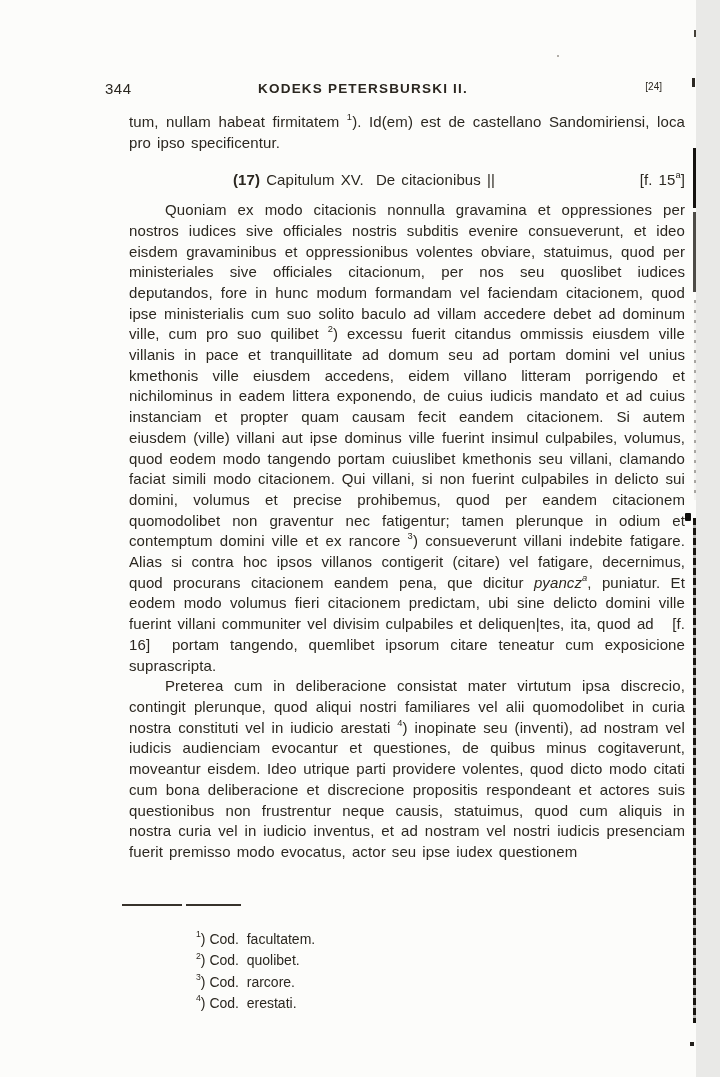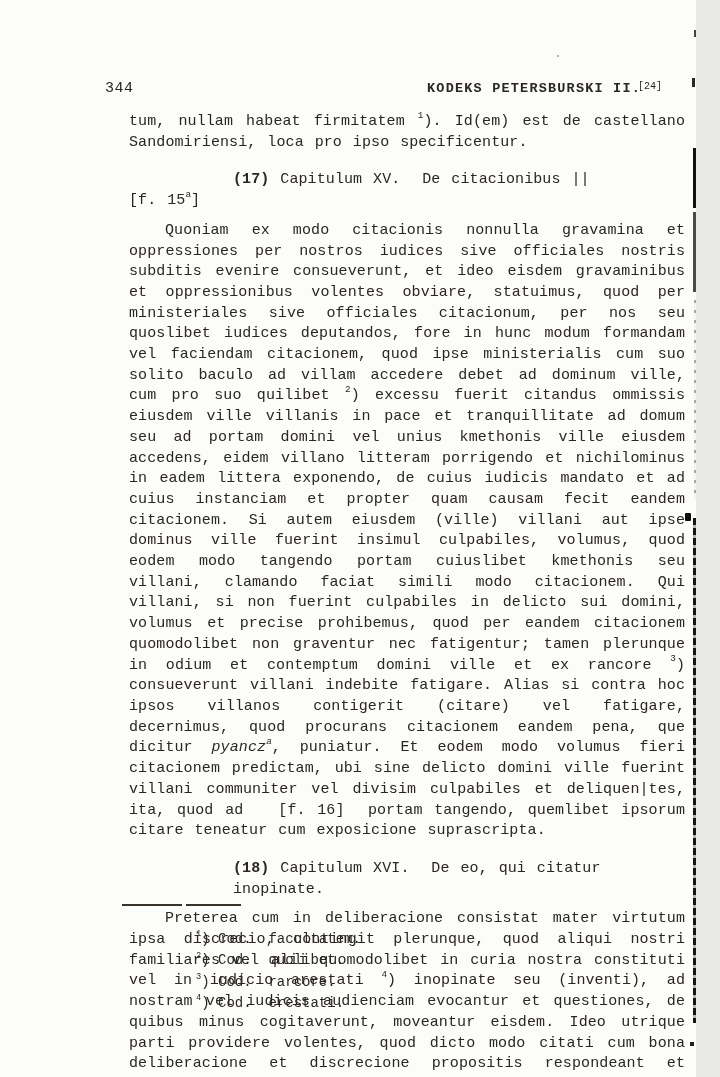--- a/index.html
+++ b/index.html
@@ -1,36 +1,36 @@
 <!DOCTYPE html>
 <html style="--paper: #fcfcfa; --ink: #2b2720;"><head>
 <meta charset="utf-8">
 <style>
   html,body{margin:0;padding:0;}
   body{width:720px;height:1077px;overflow:hidden;background:#e9e9e7;}
   .page{
     position:relative;width:696px;height:1077px;
     background:var(--paper,#fcfcfa);color:var(--ink,#2b2720);
-    font-family:Liberation Mono, monospace;
+    font-family:Liberation Sans, sans-serif;
     overflow:hidden;
   }
   
   .running-head{position:absolute;top:80px;left:85px;width:556px;height:18px;}
   .page-number{position:absolute;left:20px;top:0;font-size:15px;letter-spacing:.5px;}
-  .running-title{position:absolute;left:0;right:0;top:1px;text-align:right;font-size:13.5px;font-weight:700;letter-spacing:1.2px;}
+  .running-title{position:absolute;left:0;right:0;top:1px;text-align:center;font-size:13.5px;font-weight:700;letter-spacing:1.2px;}
   .issue-mark{position:absolute;right:-21px;top:1px;font-size:10px;}
   
   .text-block{
     position:absolute;top:112px;left:85px;width:556px;
     font-size:15px;line-height:20.7px;text-align:justify;
     word-spacing:1.8px;letter-spacing:.1px;margin-left:44px;
   }
   .para{margin:0;}
   .para.indent{text-indent:36px;}
-  .heading{display:flex;justify-content:space-between;align-items:baseline;margin:17px 0 9px;text-align:left;flex-direction:column;}
+  .heading{display:flex;justify-content:space-between;align-items:baseline;margin:17px 0 9px;text-align:left;}
   .heading-text{padding-left:104px;}
   .folio-note{flex:none;white-space:nowrap;}
   sup{font-size:.62em;line-height:0;position:relative;top:-.12em;}
   .it{font-style:italic;}
   .bd{font-weight:700;}
   
   .footnote-sep{position:absolute;top:904px;left:122px;width:119px;height:2px;}
   .sep-dash{position:absolute;top:0;height:1.8px;background:#37322b;}
   .d1{left:0;width:60px;}
   .d2{left:64px;width:55px;}
@@ -59,23 +59,20 @@
     <span class="issue-mark">[24]</span>
   </header>
 
   <main class="text-block" id="blocks">
       <p class="para"><span>tum, nullam habeat firmitatem </span><sup>1</sup><span>). Id(em) est de castellano Sandomiriensi, loca pro ipso specificentur.</span></p>
       <div class="heading">
         <span class="heading-text"><span class="bd">(17)</span><span>&nbsp;Capitulum XV.&nbsp; De citacionibus ||</span></span>
         <span class="folio-note"><span>[f. 15</span><sup>a</sup><span>]</span></span>
       </div>
       <p class="para indent"><span>Quoniam ex modo citacionis nonnulla gravamina et oppressiones per nostros iudices sive officiales nostris subditis evenire consueverunt, et ideo eisdem gravaminibus et oppressionibus volentes obviare, statuimus, quod per ministeriales sive officiales citacionum, per nos seu quoslibet iudices deputandos, fore in hunc modum formandam vel faciendam citacionem, quod ipse ministerialis cum suo solito baculo ad villam accedere debet ad dominum ville, cum pro suo quilibet </span><sup>2</sup><span>) excessu fuerit citandus ommissis eiusdem ville villanis in pace et tranquillitate ad domum seu ad portam domini vel unius kmethonis ville eiusdem accedens, eidem villano litteram porrigendo et nichilominus in eadem littera exponendo, de cuius iudicis mandato et ad cuius instanciam et propter quam causam fecit eandem citacionem. Si autem eiusdem (ville) villani aut ipse dominus ville fuerint insimul culpabiles, volumus, quod eodem modo tangendo portam cuiuslibet kmethonis seu villani, clamando faciat simili modo citacionem. Qui villani, si non fuerint culpabiles in delicto sui domini, volumus et precise prohibemus, quod per eandem citacionem quomodolibet non graventur nec fatigentur; tamen plerunque in odium et contemptum domini ville et ex rancore </span><sup>3</sup><span>) consueverunt villani indebite fatigare. Alias si contra hoc ipsos villanos contigerit (citare) vel fatigare, decernimus, quod procurans citacionem eandem pena, que dicitur </span><span class="it">pyancz</span><sup class="it">a</sup><span>, puniatur. Et eodem modo volumus fieri citacionem predictam, ubi sine delicto domini ville fuerint villani communiter vel divisim culpabiles et deliquen|tes, ita, quod ad&nbsp;&nbsp;&nbsp;[f. 16]&nbsp; portam tangendo, quemlibet ipsorum citare teneatur cum exposicione suprascripta.</span></p>
-      <div class="heading">
-        <span class="heading-text"><span class="bd">(18)</span><span>&nbsp;Capitulum XVI.&nbsp; De eo, qui citatur inopinate.</span></span>
-      </div>
       <p class="para indent"><span>Preterea cum in deliberacione consistat mater virtutum ipsa discrecio, contingit plerunque, quod aliqui nostri familiares vel alii quomodolibet in curia nostra constituti vel in iudicio arestati </span><sup>4</sup><span>) inopinate seu (inventi), ad nostram vel iudicis audienciam evocantur et questiones, de quibus minus cogitaverunt, moveantur eisdem. Ideo utrique parti providere volentes, quod dicto modo citati cum bona deliberacione et discrecione propositis respondeant et actores suis questionibus non frustrentur neque causis, statuimus, quod cum aliquis in nostra curia vel in iudicio inventus, et ad nostram vel nostri iudicis presenciam fuerit premisso modo evocatus, actor seu ipse iudex questionem</span></p>
     </main>
 
   <div class="footnote-sep">
     <span class="sep-dash d1"></span>
     <span class="sep-dash d2"></span>
   </div>
 
   <div class="footnotes" id="footnotes">
       <div class="footnote"><sup>1</sup><span>)&nbsp;Cod.&nbsp; facultatem.</span></div>

